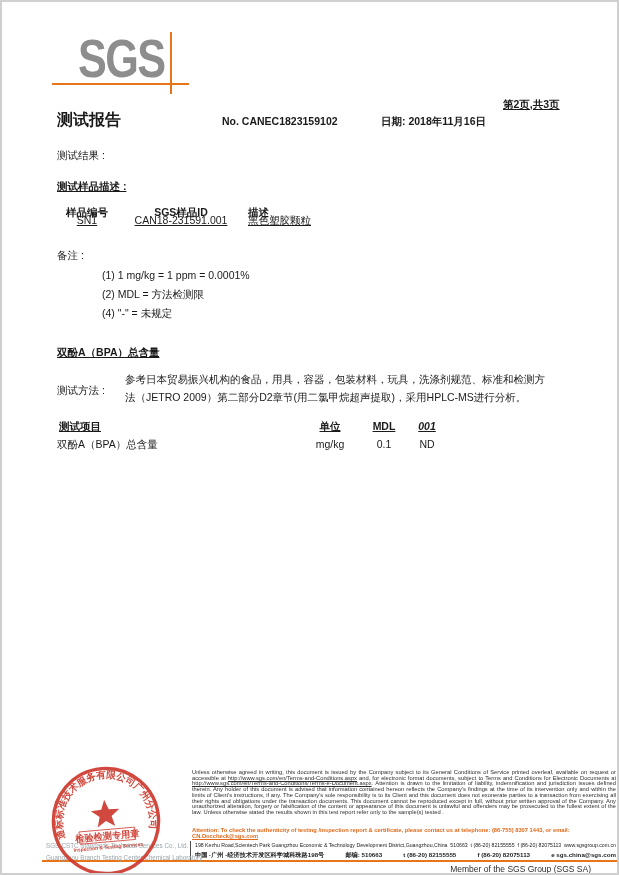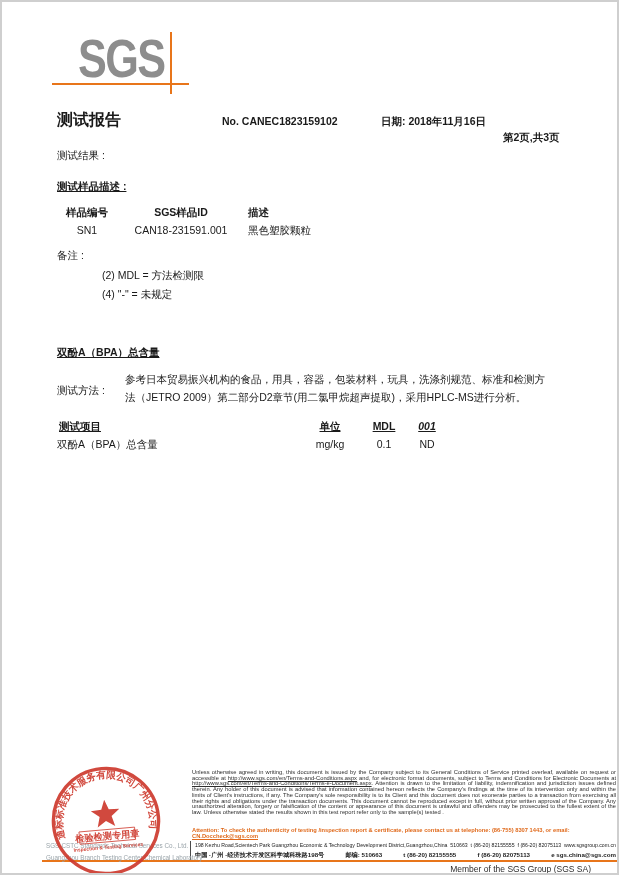--- a/index.html
+++ b/index.html
@@ -18,29 +18,29 @@
     letter-spacing:-2px; transform:scaleX(0.80); transform-origin:left top;
     line-height:52px;
   }
   .logo-hline { position:absolute; left:50px; top:81px; width:137px; height:2px; background:#e8751a; }
   .logo-vline { position:absolute; left:168px; top:30px; width:2px; height:62px; background:#e8751a; }
 
   
   .hdr-title { position:absolute; left:55px; top:108px; font-size:16px; font-weight:bold; }
   .hdr-no    { position:absolute; left:220px; top:113px; font-size:10.5px; font-weight:bold; }
   .hdr-date  { position:absolute; left:379px; top:113px; font-size:10.5px; font-weight:bold; }
-  .hdr-page  { position:absolute; left:501px; top:129px; font-size:10.5px; font-weight:bold; }
+  .hdr-page  { position:absolute; left:501px; top:96px; font-size:10.5px; font-weight:bold;text-decoration:underline; }
 
   
   .body-text { font-size:10.5px; }
   .results-label { position:absolute; left:55px; top:147px; }
   .sample-heading { position:absolute; left:55px; top:178px; font-weight:bold; text-decoration:underline; }
 
   .st-h { position:absolute; top:204px; font-weight:bold; }
-  .st-r { position:absolute; top:222px; }
+  .st-r { position:absolute; top:212px;text-decoration:underline; }
   .c1 { left:52px; width:66px; text-align:center; }
   .c2 { left:118px; width:122px; text-align:center; }
   .c3 { left:246px; text-align:center; }
 
   .notes-label { position:absolute; left:55px; top:247px; }
   .notes-list  { position:absolute; left:100px; top:264px; line-height:19px; }
 
   .bpa-heading { position:absolute; left:55px; top:344px; font-weight:bold; text-decoration:underline; }
   .method-label { position:absolute; left:55px; top:382px; }
   .method-text  { position:absolute; left:123px; top:369px; width:420px; line-height:17.5px; }
@@ -105,20 +105,21 @@
 
   <div class="st-h c1 body-text">样品编号</div>
   <div class="st-h c2 body-text">SGS样品ID</div>
   <div class="st-h c3 body-text">描述</div>
   <div class="st-r c1 body-text">SN1</div>
   <div class="st-r c2 body-text">CAN18-231591.001</div>
   <div class="st-r c3 body-text">黑色塑胶颗粒</div>
 
   <div class="notes-label body-text abs">备注 :</div>
   <div class="notes-list body-text">
+    <div>(1) 1 mg/kg = 1 ppm = 0.0001%</div>
     <div>(2) MDL = 方法检测限</div>
     <div>(4) "-" = 未规定</div>
   </div>
 
   <div class="bpa-heading body-text abs">双酚A（BPA）总含量</div>
   <div class="method-label body-text abs">测试方法 :</div>
   <div class="method-text body-text abs">参考日本贸易振兴机构的食品，用具，容器，包装材料，玩具，洗涤剂规范、标准和检测方法（JETRO 2009）第二部分D2章节(用二氯甲烷超声提取)，采用HPLC-MS进行分析。</div>
 
   <div class="rt-h rc1 body-text">测试项目</div>
   <div class="rt-h rc2 body-text">单位</div>

